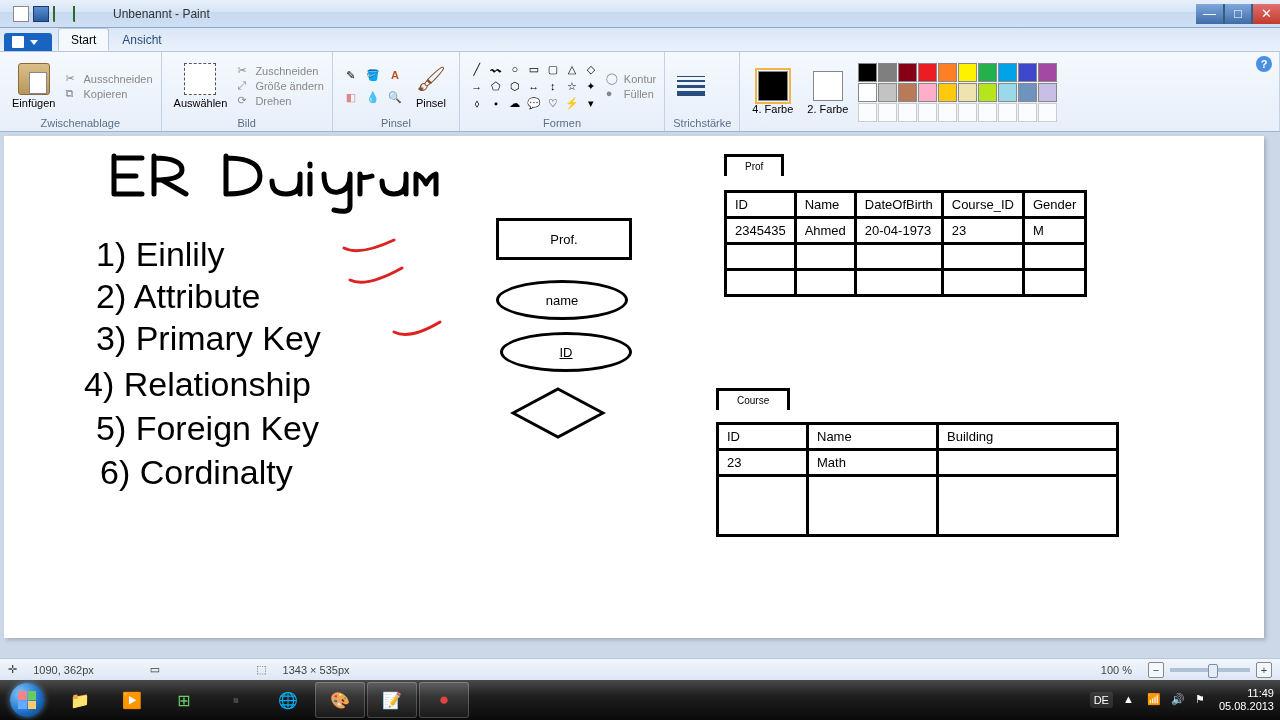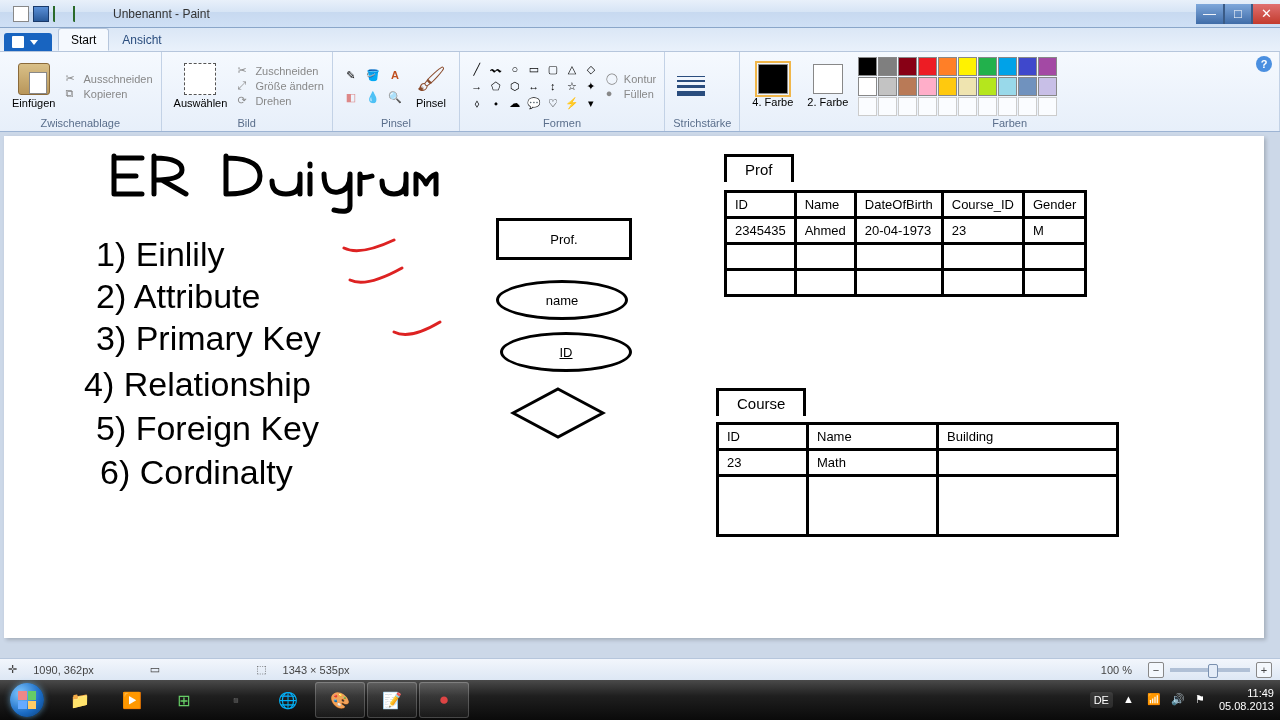--- a/index.html
+++ b/index.html
@@ -47,21 +47,21 @@
 .strokelines div { width: 28px; background: #2a4d7e; }
 
 
 .workspace { position: absolute; top: 132px; left: 0; right: 0; bottom: 62px; background: #ccd8e8; }
 .canvas { position: absolute; left: 4px; top: 4px; width: 1260px; height: 502px; background: #fff; box-shadow: 2px 2px 4px rgba(0,0,0,.2); }
 .canvas svg { position: absolute; left: 0; top: 0; }
 
 
 .dtable { position: absolute; border: 3px solid #000; border-collapse: collapse; font-size: 13px; }
 .dtable td, .dtable th { border: 3px solid #000; padding: 4px 8px; text-align: left; font-weight: normal; height: 26px; }
-.tcap { position: absolute; border: 3px solid #000; border-bottom: none; background: #fff; padding: 4px 18px; font-size: 15px; }
+.tcap { position: absolute; border: 3px solid #000; border-bottom: none; background: #fff; padding: 4px 18px; font-size: 10px; }
 .shape-rect { position: absolute; border: 3px solid #000; background: #fff; display: flex; align-items: center; justify-content: center; font-size: 13px; }
 .shape-ellipse { position: absolute; border: 3px solid #000; border-radius: 50%; background: #fff; display: flex; align-items: center; justify-content: center; font-size: 13px; }
 .shape-diamond { position: absolute; }
 
 
 .statusbar { position: absolute; left: 0; right: 0; bottom: 40px; height: 22px; background: linear-gradient(#f2f6fc,#dde7f4); border-top: 1px solid #b6c6dc; font-size: 11px; display: flex; align-items: center; padding: 0 8px; gap: 16px; color: #444; }
 .statusbar .spacer { flex: 1; }
 .zoomctl { display: flex; align-items: center; gap: 6px; }
 .zbtn { width: 16px; height: 16px; border: 1px solid #888; border-radius: 2px; display: flex; align-items: center; justify-content: center; background: #f4f8fd; }
 .zslider { width: 80px; height: 4px; background: #b0c0d6; position: relative; }
@@ -271,21 +271,20 @@
           <div class="swatch empty"></div>
           <div class="swatch empty"></div>
           <div class="swatch empty"></div>
           <div class="swatch empty"></div>
           <div class="swatch empty"></div>
           <div class="swatch empty"></div>
           <div class="swatch empty"></div>
           <div class="swatch empty"></div>
         </div>
     </div>
-    <div class="group-label">Farben</div>
   </div>
 </div>
 
 <div class="workspace">
   <div class="canvas">
 
     <svg width="460" height="400" viewBox="0 0 460 400">
       <g stroke="#000" stroke-width="5" fill="none" stroke-linecap="round" stroke-linejoin="round">
 
         <path d="M110 20 L110 58 M110 22 L138 22 M110 40 L132 40 M110 58 L138 58"></path>

